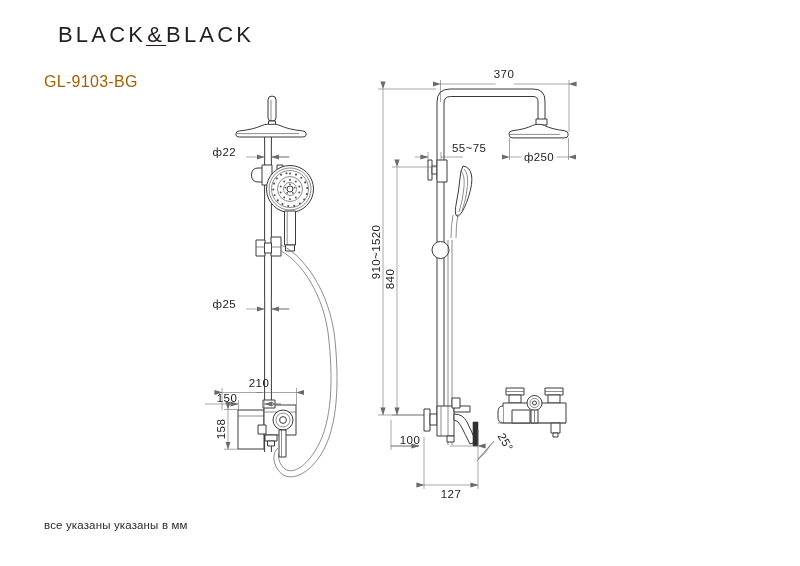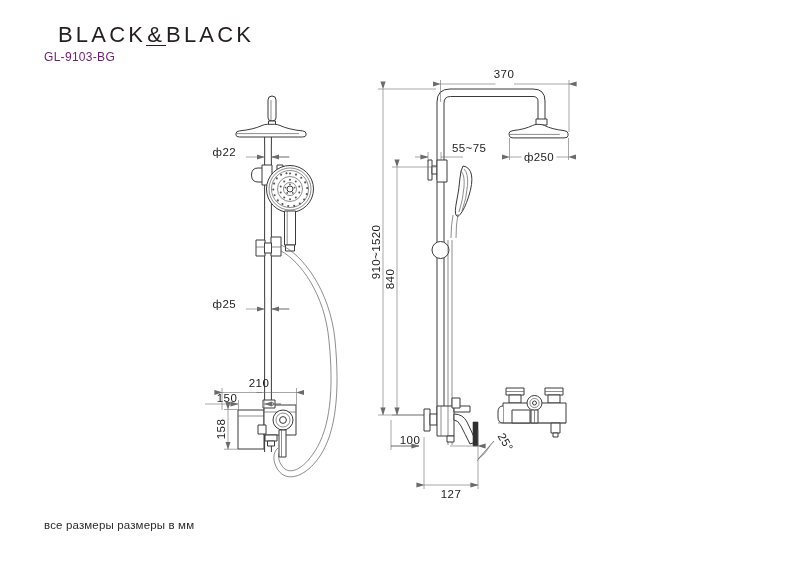--- a/index.html
+++ b/index.html
@@ -33,24 +33,24 @@
   }
   #brand-logo .amp {
     display: inline-block;
     border-bottom: 1.3px solid #231f20;
     line-height: 0.92;
     padding: 0 1px;
   }
   #model-code {
     position: absolute;
     left: 44px;
-    top: 50px;
-    font-size: 12px;
+    top: 73px;
+    font-size: 16px;
     letter-spacing: 0.3px;
-    color: #701a75;
+    color: #a16207;
     white-space: nowrap;
   }
   #footer-note {
     position: absolute;
     left: 44px;
     top: 519px;
     font-size: 11.5px;
     letter-spacing: 0.15px;
     color: #2b2b2b;
     white-space: nowrap;
@@ -400,15 +400,15 @@
       <path class="partf" d="M512,410 l18,0 l0,13 l-18,0 Z"></path>
 
       <path class="partf" d="M551,423 l9,0 l0,10 l-9,0 Z"></path>
       <path class="partf" d="M553,433 l5,0 l0,4 l-5,0 Z"></path>
 
       <path class="thin" d="M498,423 l68,0"></path>
     </g>
 
   </svg>
 
-  <div id="footer-note">все размеры размеры в мм</div>
+  <div id="footer-note">все указаны указаны в мм</div>
 
 </div>
 
 </body></html>

